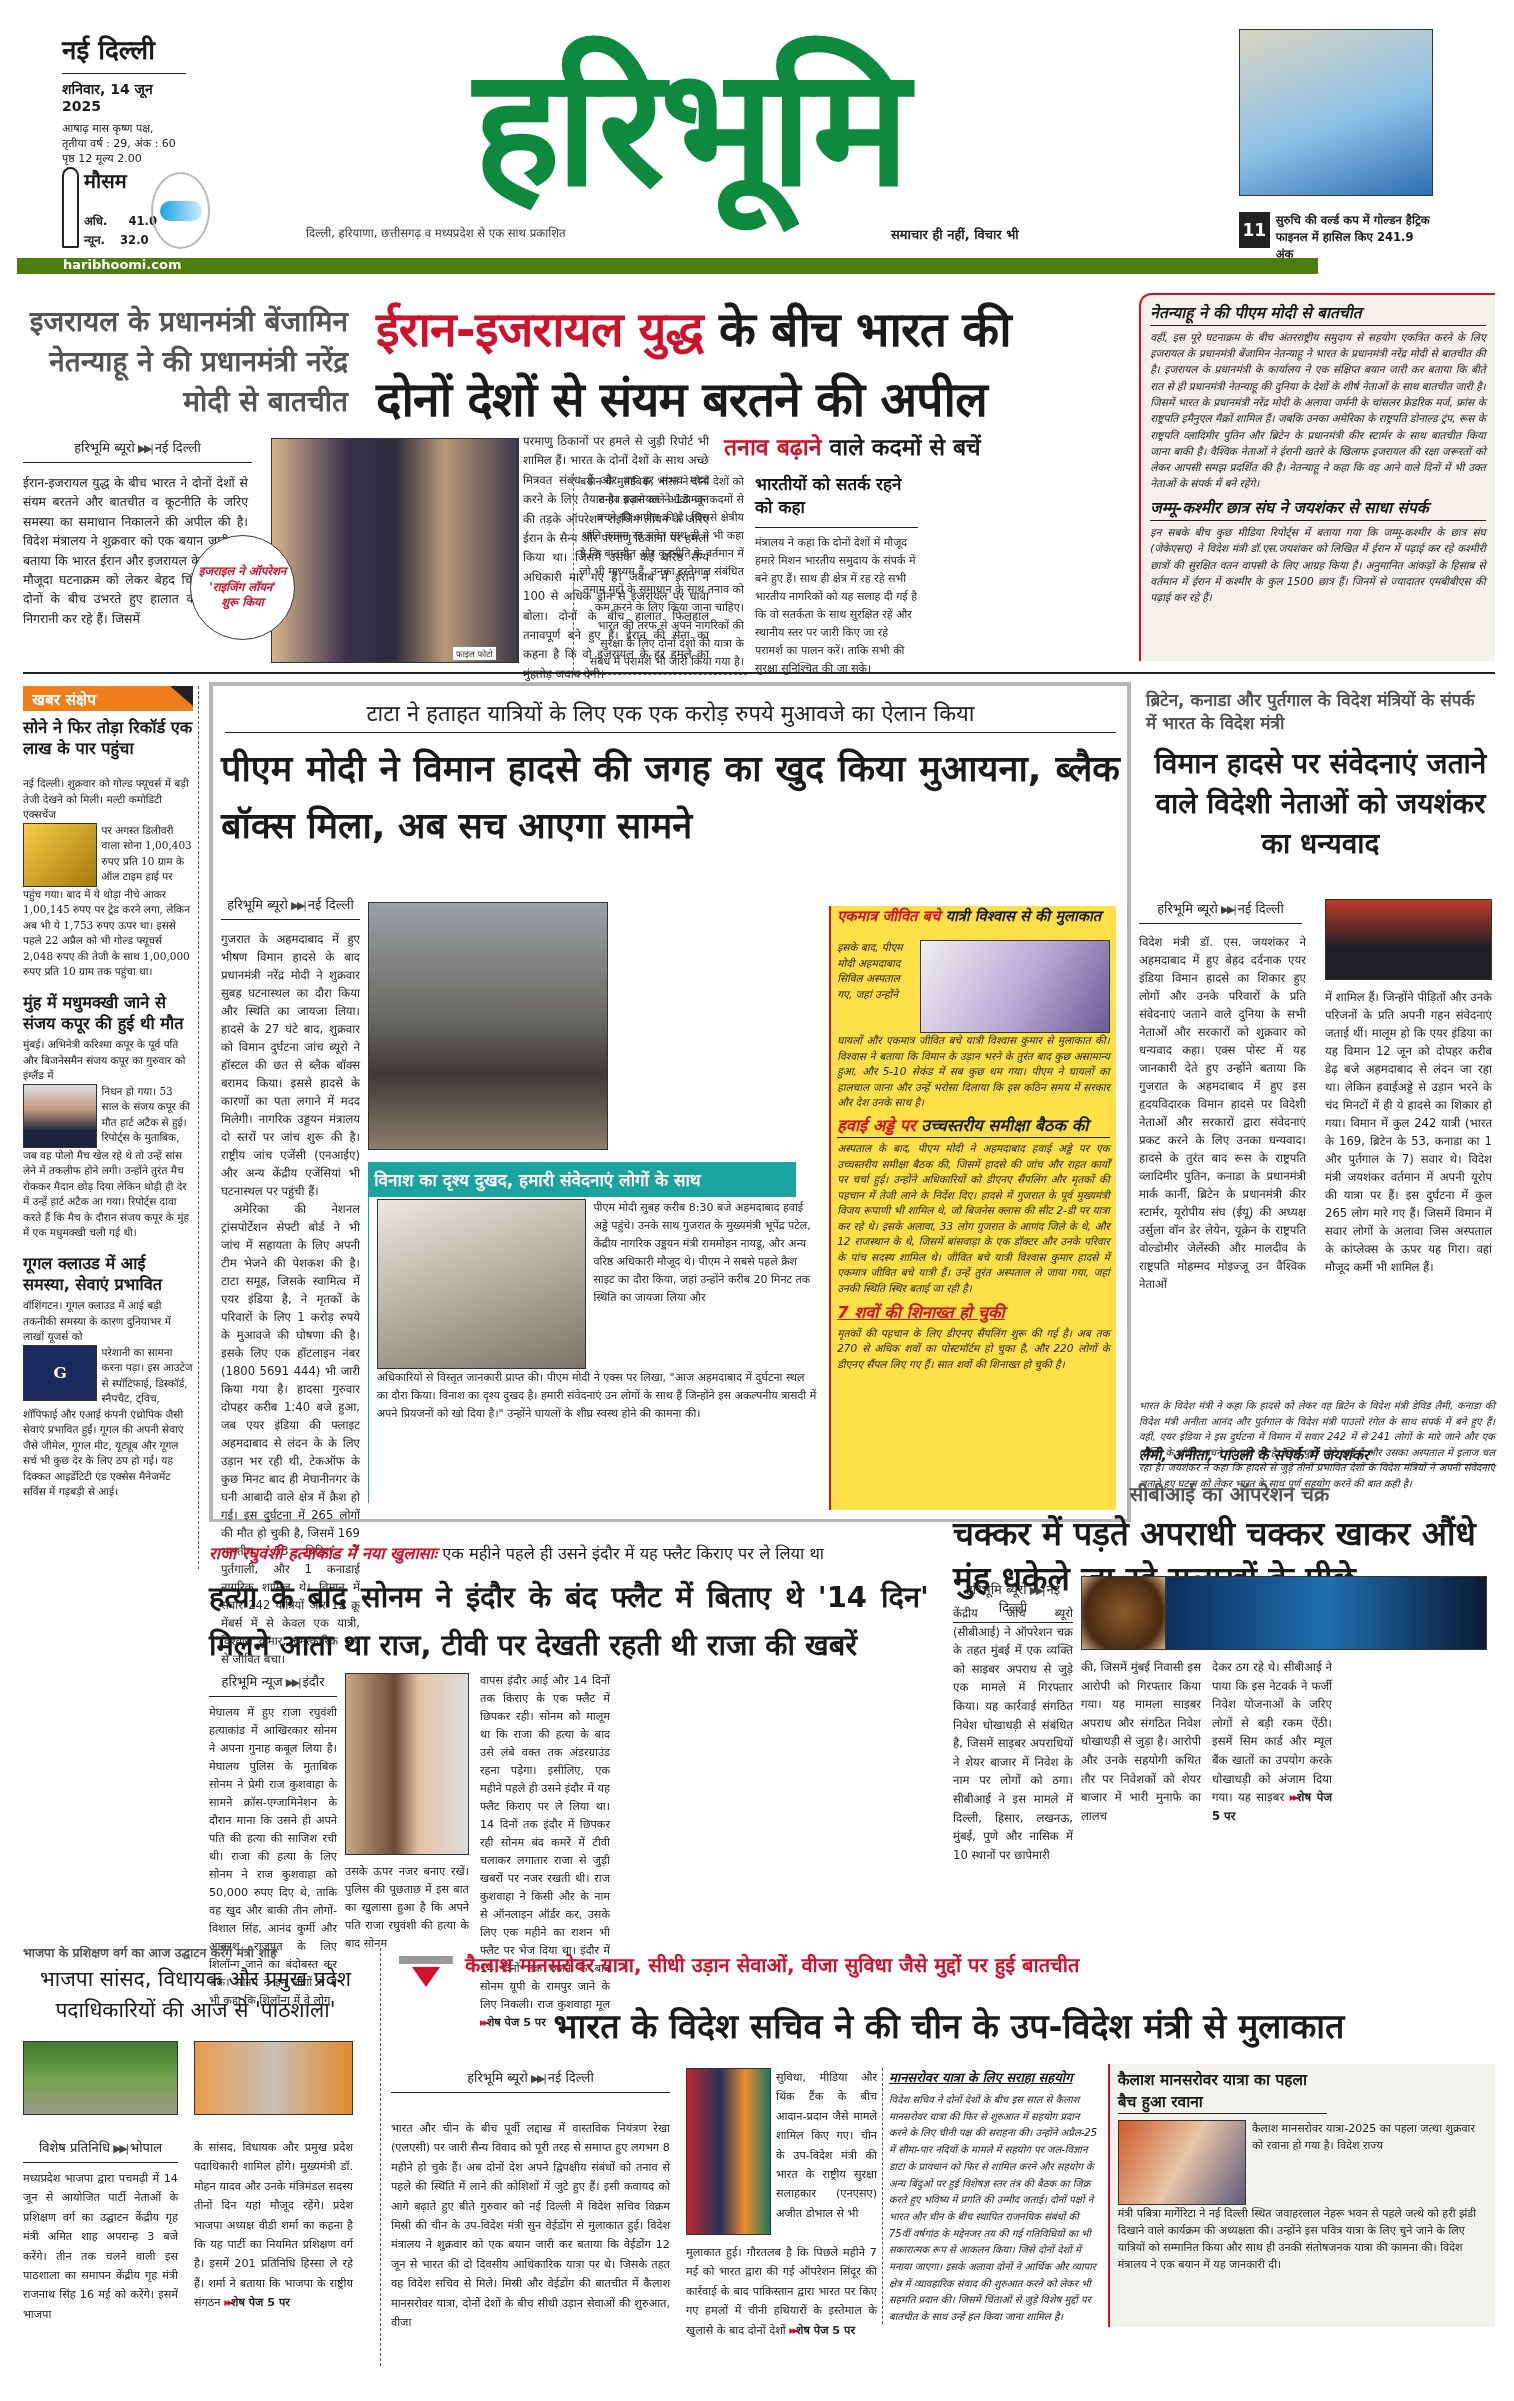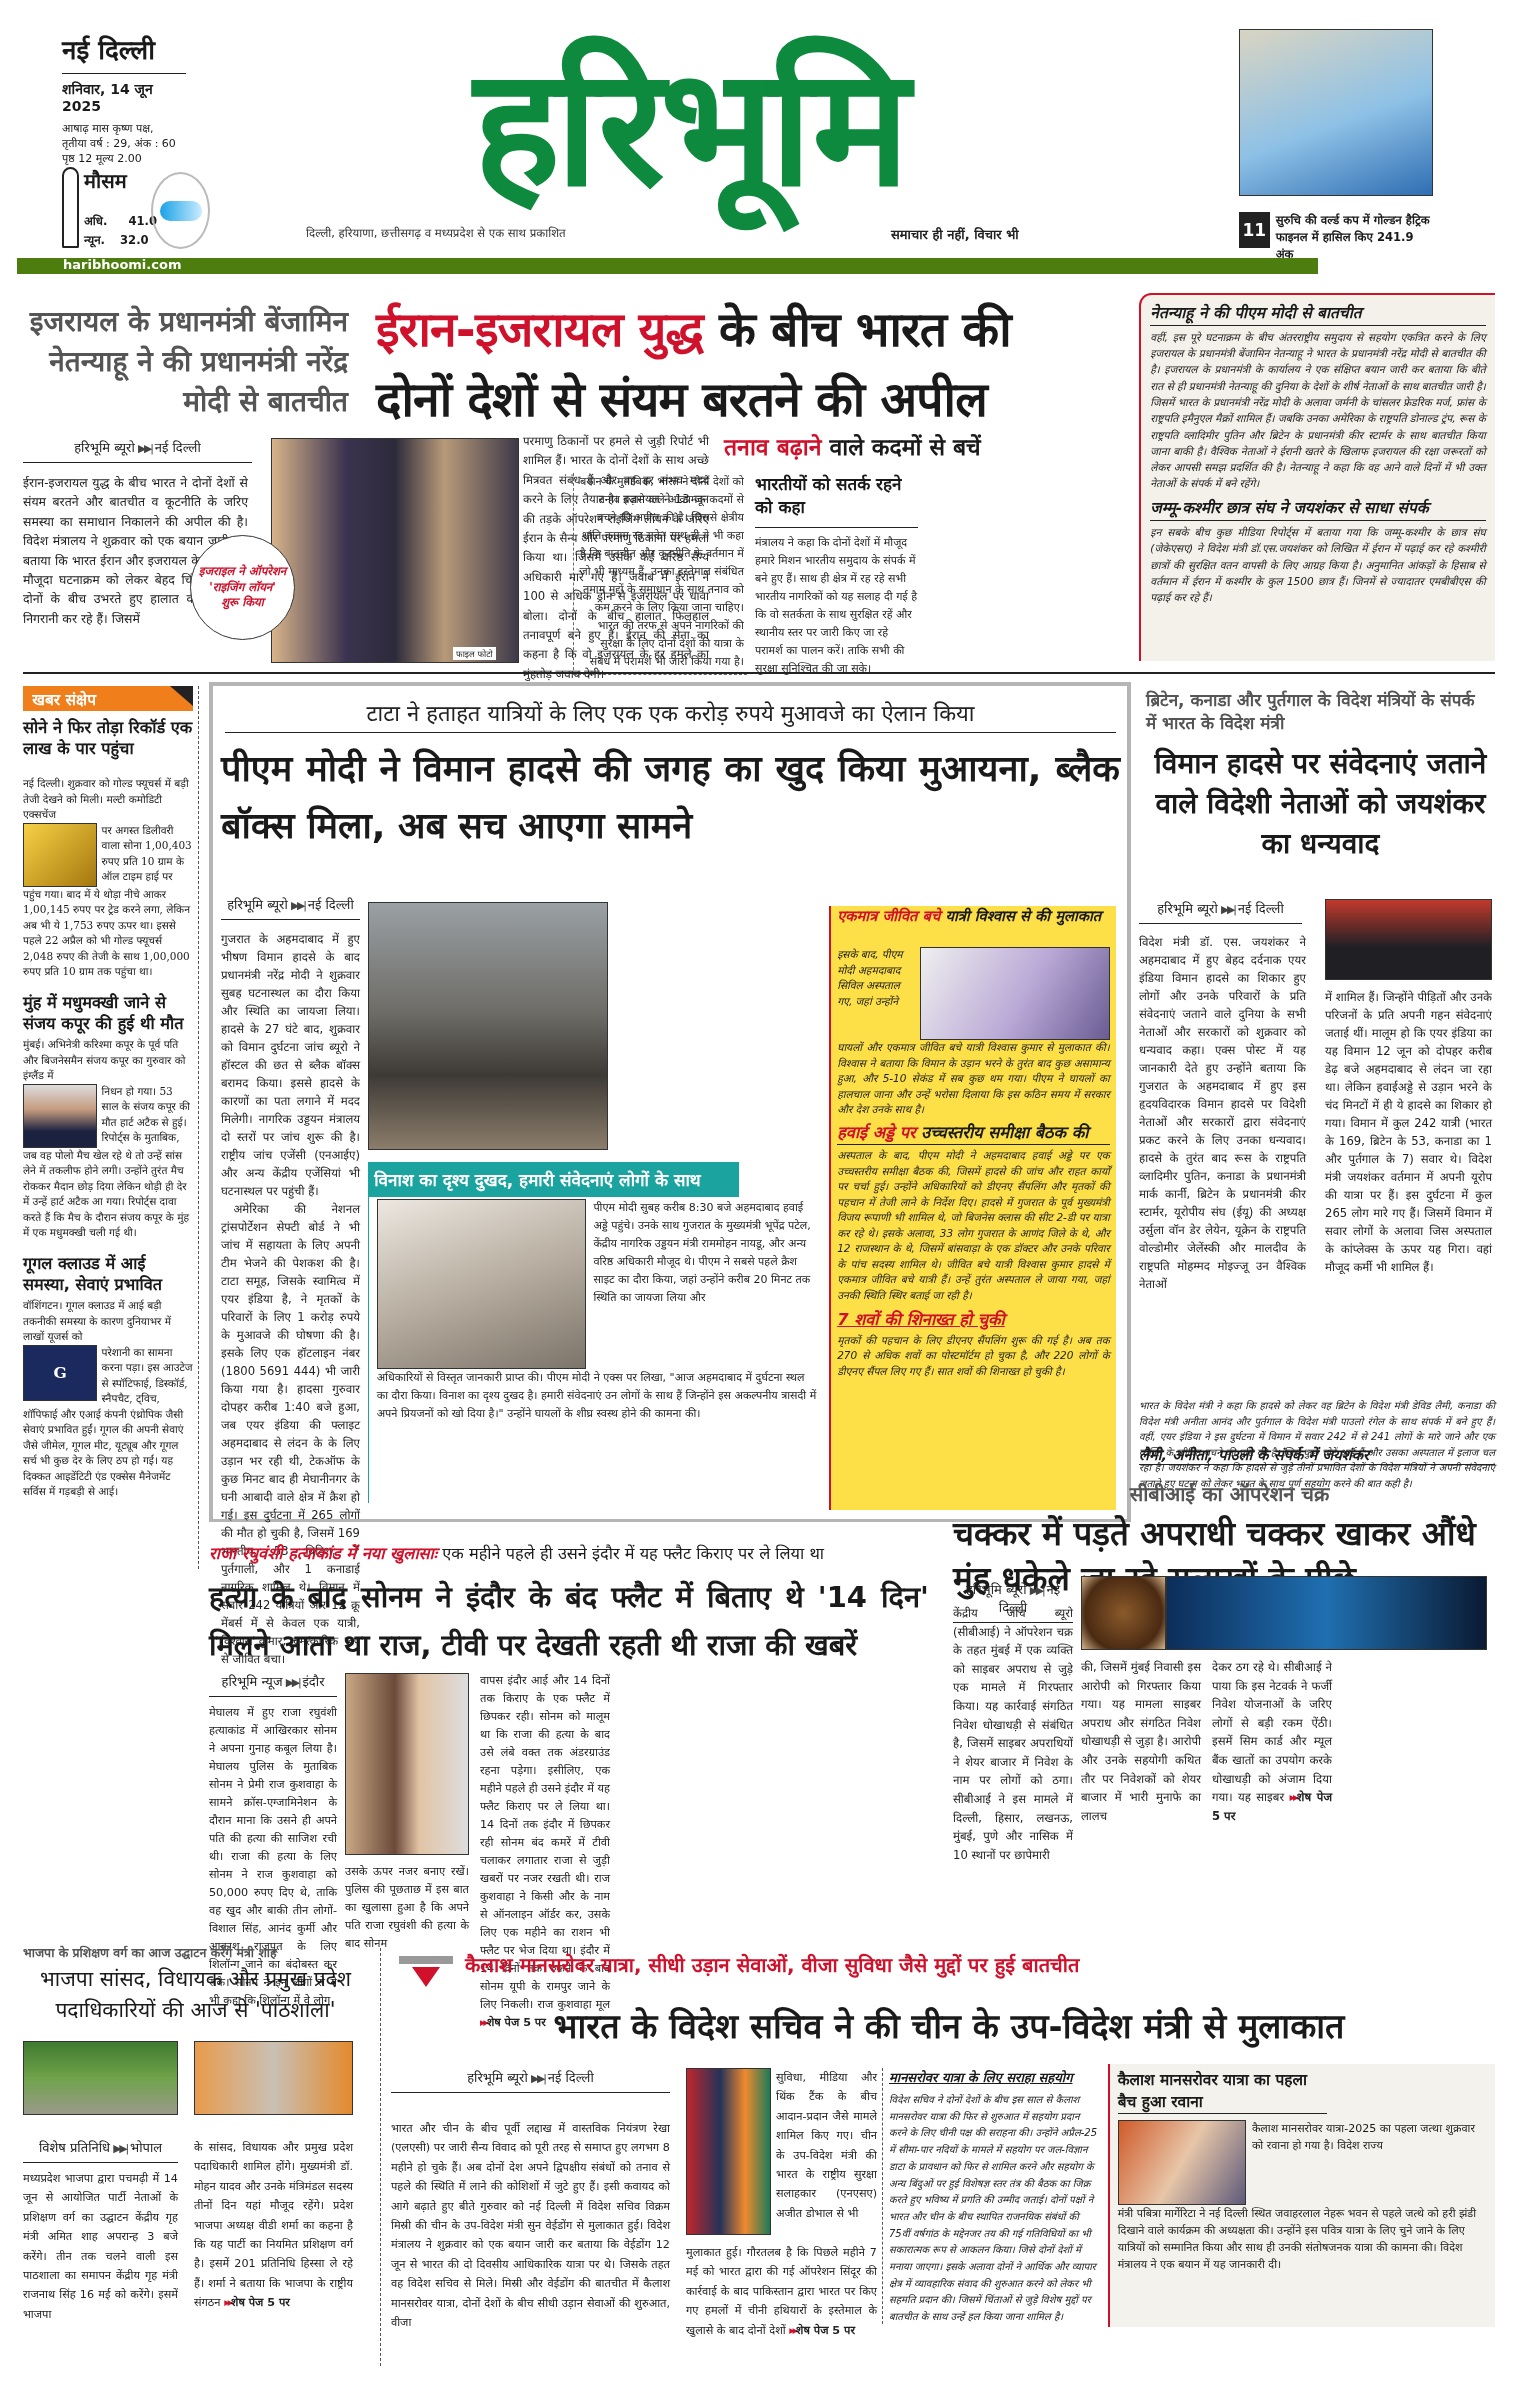--- a/index.html
+++ b/index.html
@@ -131,31 +131,31 @@
 <div class="abs" style="left:225px;top:697px;width:891px;text-align:center;font-size:22px;color:#222;padding-bottom:4.6px;border-bottom:1.5px solid #222">टाटा ने हताहत यात्रियों के लिए एक एक करोड़ रुपये मुआवजे का ऐलान किया</div>
 <div class="abs" style="left:221px;top:740px;width:899px;font-weight:bold;font-size:36px;line-height:57px;text-align:justify">पीएम मोदी ने विमान हादसे की जगह का खुद किया मुआयना, ब्लैक बॉक्स मिला, अब सच आएगा सामने</div>
 <div class="abs" style="left:221px;top:895px;width:139px">
     <div class="byline"><span>हरिभूमि ब्यूरो</span><span class="arr">▶▶|</span><span>नई दिल्ली</span></div>
   </div>
 <div class="abs txt" style="left:221px;top:930px;width:139px;font-size:11.6px;line-height:18px">
   <div>गुजरात के अहमदाबाद में हुए भीषण विमान हादसे के बाद प्रधानमंत्री नरेंद्र मोदी ने शुक्रवार सुबह घटनास्थल का दौरा किया और स्थिति का जायजा लिया। हादसे के 27 घंटे बाद, शुक्रवार को विमान दुर्घटना जांच ब्यूरो ने हॉस्टल की छत से ब्लैक बॉक्स बरामद किया। इससे हादसे के कारणों का पता लगाने में मदद मिलेगी। नागरिक उड्डयन मंत्रालय दो स्तरों पर जांच शुरू की है। राष्ट्रीय जांच एजेंसी (एनआईए) और अन्य केंद्रीय एजेंसियां भी घटनास्थल पर पहुंची हैं।</div>
   <div style="text-indent:12.4px">अमेरिका की नेशनल ट्रांसपोर्टेशन सेफ्टी बोर्ड ने भी जांच में सहायता के लिए अपनी टीम भेजने की पेशकश की है। टाटा समूह, जिसके स्वामित्व में एयर इंडिया है, ने मृतकों के परिवारों के लिए 1 करोड़ रुपये के मुआवजे की घोषणा की है। इसके लिए एक हॉटलाइन नंबर (1800 5691 444) भी जारी किया गया है। हादसा गुरुवार दोपहर करीब 1:40 बजे हुआ, जब एयर इंडिया की फ्लाइट अहमदाबाद से लंदन के के लिए उड़ान भर रही थी, टेकऑफ के कुछ मिनट बाद ही मेघानीनगर के घनी आबादी वाले क्षेत्र में क्रैश हो गई। इस दुर्घटना में 265 लोगों की मौत हो चुकी है, जिसमें 169 भारतीय, 53 ब्रिटिश, 7 पुर्तगाली, और 1 कनाडाई नागरिक शामिल थे। विमान में सवार 242 यात्रियों और 12 क्रू मेंबर्स में से केवल एक यात्री, विश्वास कुमार, चमत्कारिक रूप से जीवित बचा।</div>
 </div>
 <div class="abs photo" style="left:368px;top:902px;width:240px;height:248px;background:linear-gradient(180deg,#9aa0a4,#6d6b66 45%,#3d3a36 70%,#8c7d6b)"></div>
-<div class="abs" style="left:368px;top:1162px;width:371px;background:#1ba3a0;color:#fff;font-weight:bold;font-size:17px;padding:6.2px 6.2px">विनाश का दृश्य दुखद, हमारी संवेदनाएं लोगों के साथ</div>
+<div class="abs" style="left:368px;top:1162px;width:428px;background:#1ba3a0;color:#fff;font-weight:bold;font-size:17px;padding:6.2px 6.2px">विनाश का दृश्य दुखद, हमारी संवेदनाएं लोगों के साथ</div>
 <div class="abs" style="left:368px;top:1193px;width:457px;height:310px;border-left:1.5px solid #1ba3a0;padding:6.2px 7.7px">
   <div style="display:flex;gap:7.7px">
     <div class="photo" style="flex:0 0 209px;height:170px;background:linear-gradient(160deg,#ece7e0,#b8aea1 50%,#7d746a)"></div>
     <div class="txt-sm" style="font-size:11px;line-height:18px;text-align:left">पीएम मोदी सुबह करीब 8:30 बजे अहमदाबाद हवाई अड्डे पहुंचे। उनके साथ गुजरात के मुख्यमंत्री भूपेंद्र पटेल, केंद्रीय नागरिक उड्डयन मंत्री राममोहन नायडू, और अन्य वरिष्ठ अधिकारी मौजूद थे। पीएम ने सबसे पहले क्रैश साइट का दौरा किया, जहां उन्होंने करीब 20 मिनट तक स्थिति का जायजा लिया और</div>
   </div>
   <div class="txt-sm" style="font-size:11px;line-height:18px;text-align:left">अधिकारियों से विस्तृत जानकारी प्राप्त की। पीएम मोदी ने एक्स पर लिखा, "आज अहमदाबाद में दुर्घटना स्थल का दौरा किया। विनाश का दृश्य दुखद है। हमारी संवेदनाएं उन लोगों के साथ हैं जिन्होंने इस अकल्पनीय त्रासदी में अपने प्रियजनों को खो दिया है।" उन्होंने घायलों के शीघ्र स्वस्थ होने की कामना की।</div>
 </div>
 <div class="abs" style="left:829px;top:906px;width:287px;height:604px;background:#fde047;border-left:2.3px solid #d0112b;padding:0 6.2px">
   <div style="font-weight:bold;font-style:italic;font-size:14.7px;line-height:20px"><span class="red">एकमात्र जीवित बचे</span><span> यात्री विश्वास से की मुलाकात</span></div>
-  <div style="display:flex;gap:6.2px;margin-top:21px">
+  <div style="display:flex;gap:6.2px;margin-top:14px">
     <div class="ital" style="font-size:10.5px;line-height:15.5px;width:77px">इसके बाद, पीएम मोदी अहमदाबाद सिविल अस्पताल गए, जहां उन्होंने</div>
     <div class="photo" style="flex:1;height:93px;background:linear-gradient(120deg,#efefef,#b9a8d6 55%,#6a5c93)"></div>
   </div>
   <div class="txt-sm ital" style="font-size:10.5px;line-height:15.5px">घायलों और एकमात्र जीवित बचे यात्री विश्वास कुमार से मुलाकात की। विश्वास ने बताया कि विमान के उड़ान भरने के तुरंत बाद कुछ असामान्य हुआ, और 5-10 सेकंड में सब कुछ थम गया। पीएम ने घायलों का हालचाल जाना और उन्हें भरोसा दिलाया कि इस कठिन समय में सरकार और देश उनके साथ है।</div>
   <div style="font-weight:bold;font-style:italic;font-size:16.3px;line-height:22px;margin-top:4.6px;border-bottom:1.5px solid #222"><span class="red">हवाई अड्डे पर</span><span> उच्चस्तरीय समीक्षा बैठक की</span></div>
   <div class="txt-sm ital" style="font-size:10.5px;line-height:15.5px;margin-top:3.1px">अस्पताल के बाद, पीएम मोदी ने अहमदाबाद हवाई अड्डे पर एक उच्चस्तरीय समीक्षा बैठक की, जिसमें हादसे की जांच और राहत कार्यों पर चर्चा हुई। उन्होंने अधिकारियों को डीएनए सैंपलिंग और मृतकों की पहचान में तेजी लाने के निर्देश दिए। हादसे में गुजरात के पूर्व मुख्यमंत्री विजय रूपाणी भी शामिल थे, जो बिजनेस क्लास की सीट 2-डी पर यात्रा कर रहे थे। इसके अलावा, 33 लोग गुजरात के आणंद जिले के थे, और 12 राजस्थान के थे, जिसमें बांसवाड़ा के एक डॉक्टर और उनके परिवार के पांच सदस्य शामिल थे। जीवित बचे यात्री विश्वास कुमार हादसे में एकमात्र जीवित बचे यात्री हैं। उन्हें तुरंत अस्पताल ले जाया गया, जहां उनकी स्थिति स्थिर बताई जा रही है।</div>
   <div class="red" style="font-weight:bold;font-style:italic;font-size:16.3px;text-decoration:underline;margin-top:4.6px">7 शवों की शिनाख्त हो चुकी</div>
   <div class="txt-sm ital" style="font-size:10.5px;line-height:15.5px;margin-top:3.1px">मृतकों की पहचान के लिए डीएनए सैंपलिंग शुरू की गई है। अब तक 270 से अधिक शवों का पोस्टमॉर्टम हो चुका है, और 220 लोगों के डीएनए सैंपल लिए गए हैं। सात शवों की शिनाख्त हो चुकी है।</div>
 </div>
 

